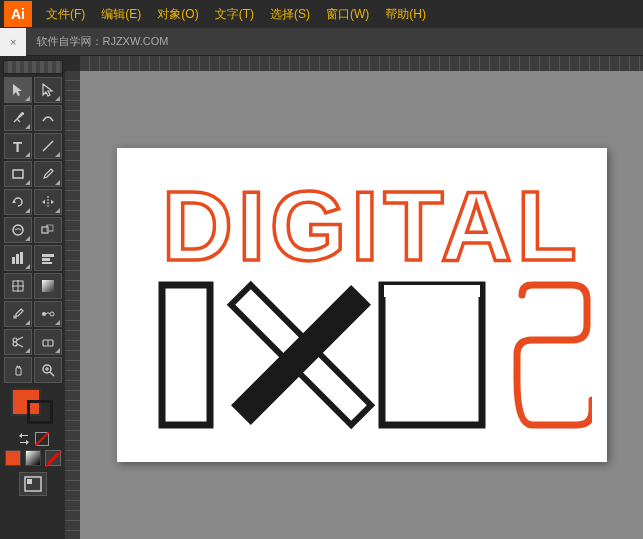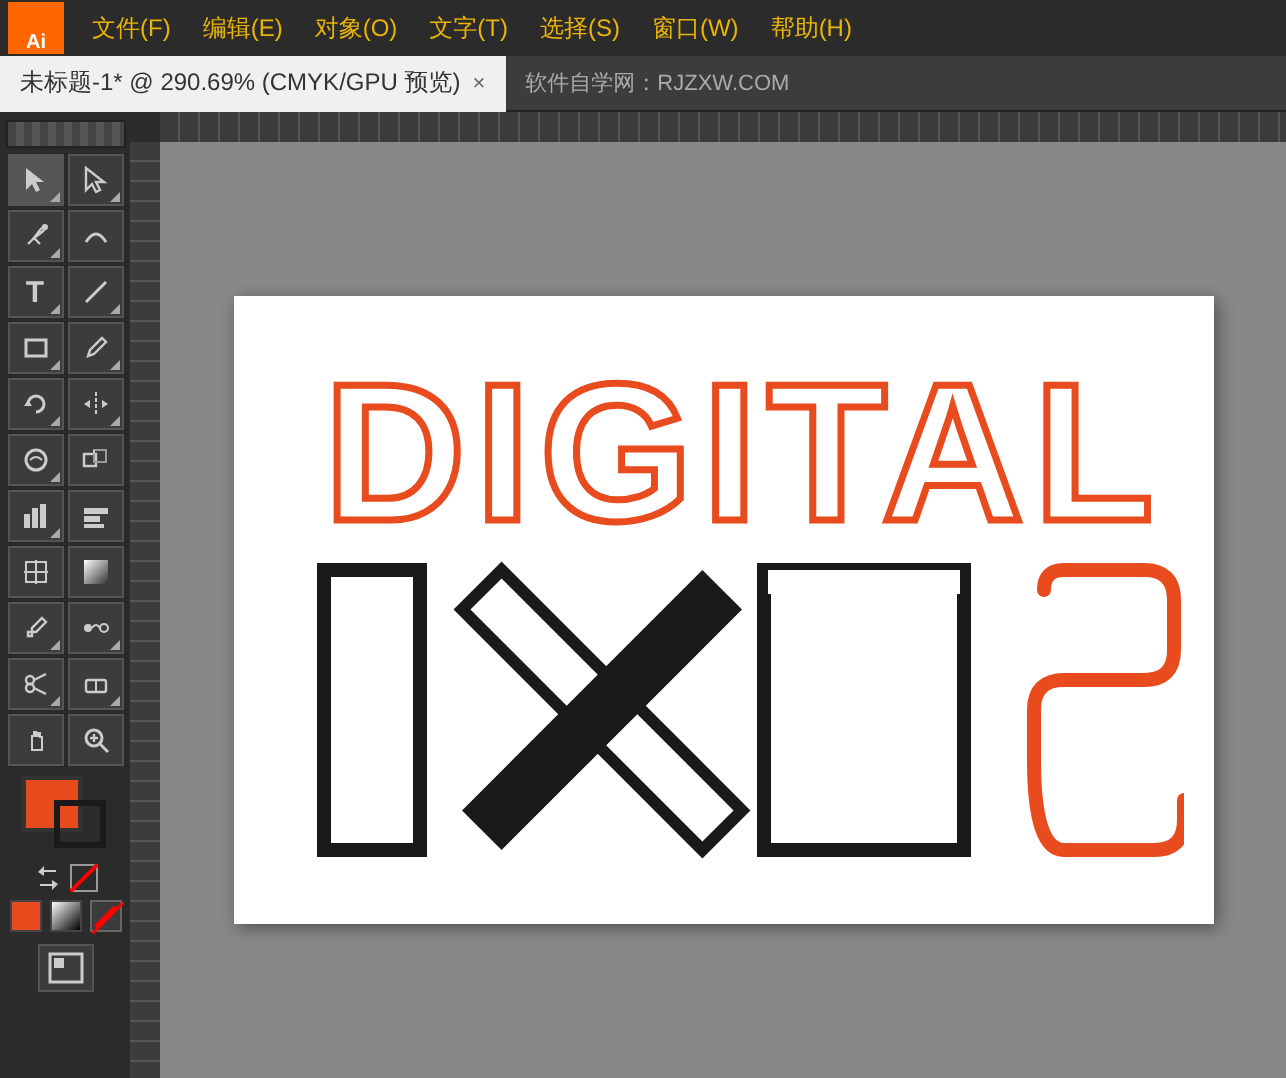--- a/index.html
+++ b/index.html
@@ -18,24 +18,24 @@
       display: flex;
       align-items: center;
       padding: 0 4px;
       gap: 0;
     }
     #ai-logo {
       width: 28px;
       height: 26px;
       background: #ff6600;
       display: flex;
-      align-items: flex-end;
+      align-items: center;
       justify-content: center;
       font-weight: bold;
-      font-size: 10px;
+      font-size: 14px;
       color: white;
       margin-right: 6px;
       flex-shrink: 0;
     }
     .menu-item {
       color: #eab308;
       font-size: 12px;
       padding: 0 8px;
       height: 28px;
       display: flex;
@@ -251,21 +251,20 @@
   <div class="menu-item">编辑(E)</div>
   <div class="menu-item">对象(O)</div>
   <div class="menu-item">文字(T)</div>
   <div class="menu-item">选择(S)</div>
   <div class="menu-item">窗口(W)</div>
   <div class="menu-item">帮助(H)</div>
 </div>
 
 <div id="tabbar">
   <div id="active-tab">
-    <span style="font-size:12px;">未标题-1* @ 290.69% (CMYK/GPU 预览)</span>
     <span class="tab-close">×</span>
   </div>
   <span id="watermark">软件自学网：RJZXW.COM</span>
 </div>
 
 <div id="main">
 
   <div id="toolbar">
     <div class="tool-ruler"></div>
 

